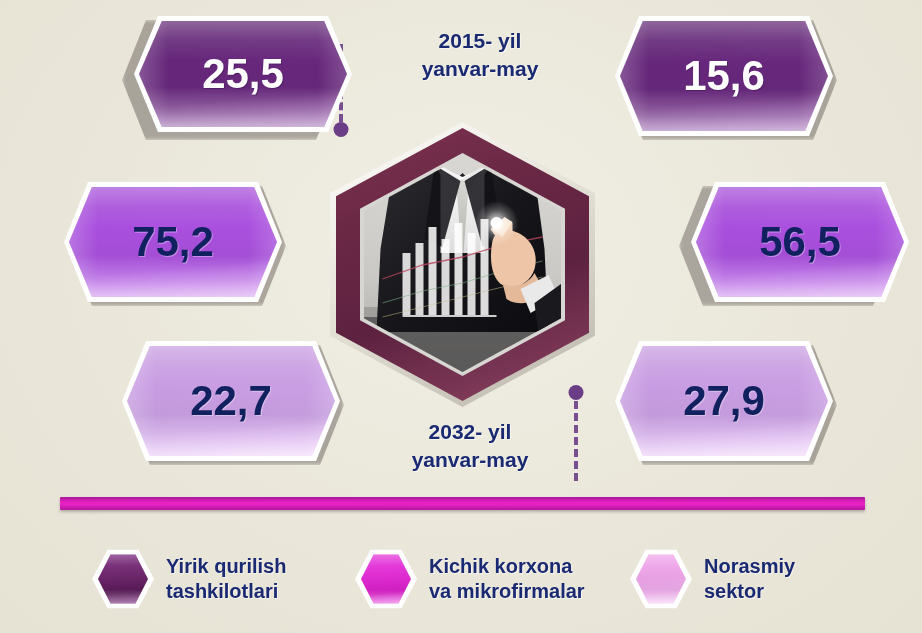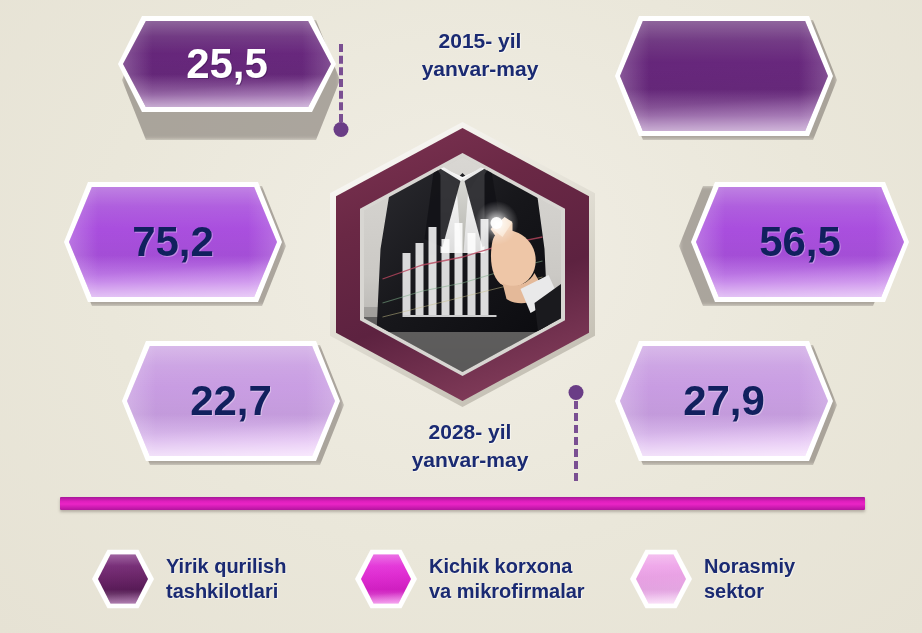--- a/index.html
+++ b/index.html
@@ -229,34 +229,34 @@
   #legend-2 .legend-label { text-align: left; }
 </style>
 </head>
 <body>
 
 <div class="canvas">
 
   <div class="title" id="title-top">2015- yil
 yanvar-may</div>
 
-  <div class="title" id="title-bottom">2028- yil
+  <div class="title" id="title-bottom">2032- yil
 yanvar-may</div>
 
   <div class="conn" id="conn-top">
     <div class="conn-line"></div>
     <div class="conn-dot"></div>
   </div>
   <div class="conn" id="conn-bottom">
     <div class="conn-line"></div>
     <div class="conn-dot"></div>
   </div>
 
   <div class="hex-shadow" style="left:122px; top:20px;  width:218px; height:120px;"></div>
-  <div class="hex" id="hex-left-0" style="left:118px; top:16px; width:218px; height:96px;">
+  <div class="hex" id="hex-left-0" style="left:134px; top:16px; width:218px; height:116px;">
     <div class="hex-inner c-dark">
       <div class="hex-bevel"></div>
       <span class="hex-value val-light">25,5</span>
     </div>
   </div>
 
   <div class="hex-shadow" style="left:68px; top:186px; width:218px; height:120px;"></div>
   <div class="hex" id="hex-left-1" style="left:64px; top:182px; width:218px; height:120px;">
     <div class="hex-inner c-mid">
       <div class="hex-bevel"></div>
@@ -269,20 +269,21 @@
     <div class="hex-inner c-light">
       <div class="hex-bevel"></div>
       <span class="hex-value val-dark">22,7</span>
     </div>
   </div>
 
   <div class="hex-shadow" style="left:619px; top:20px;  width:218px; height:120px;"></div>
   <div class="hex" id="hex-right-0" style="left:615px; top:16px; width:218px; height:120px;">
     <div class="hex-inner c-dark">
       <div class="hex-bevel"></div>
+      <span class="hex-value val-light">15,6</span>
     </div>
   </div>
 
   <div class="hex-shadow" style="left:679px; top:186px; width:218px; height:120px;"></div>
   <div class="hex" id="hex-right-1" style="left:691px; top:182px; width:218px; height:120px;">
     <div class="hex-inner c-mid">
       <div class="hex-bevel"></div>
       <span class="hex-value val-dark">56,5</span>
     </div>
   </div>

